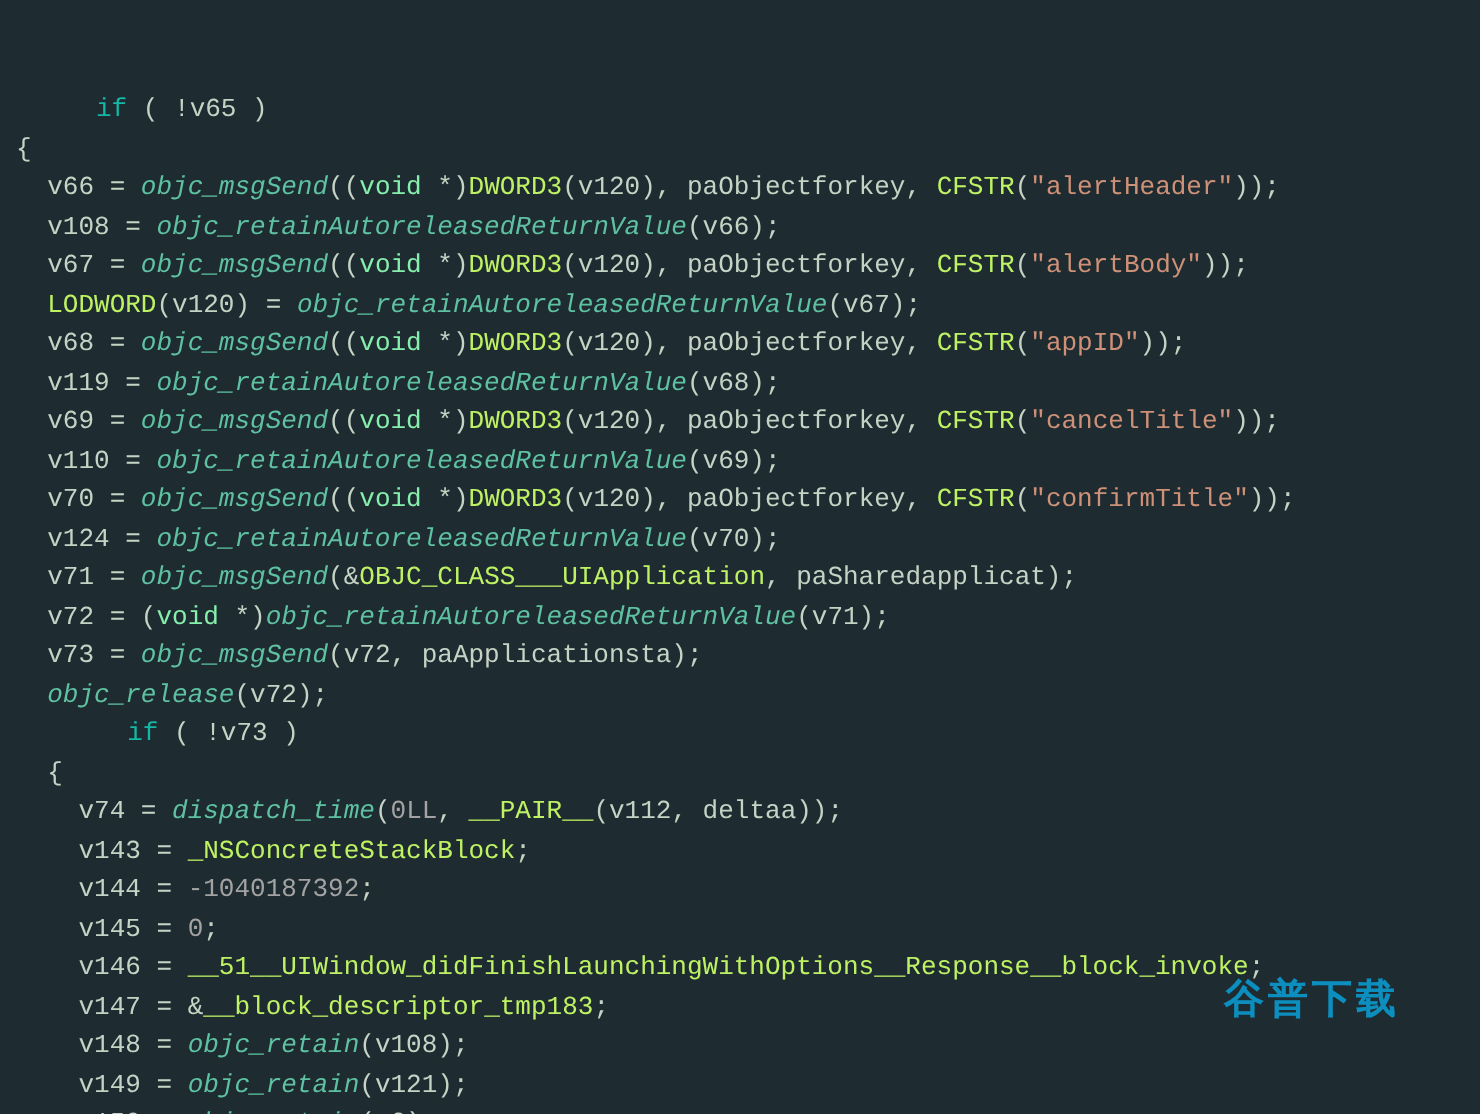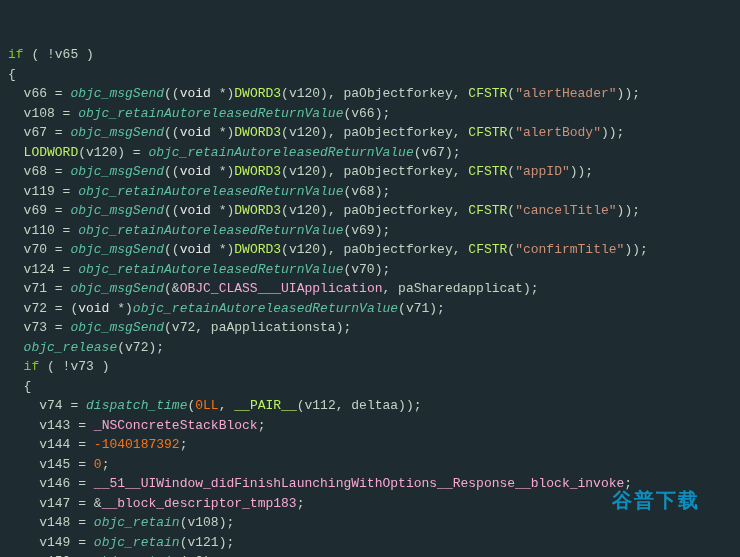--- a/index.html
+++ b/index.html
@@ -15,28 +15,28 @@
   .code-area {
     padding: 6px 0 0 8px;
     line-height: 19.5px;
     white-space: pre;
     color: #c5d3c5;
     position: relative;
   }
   .line { display: block; white-space: pre; }
   .line span { white-space: pre; }
   
-  .kw     { color: #84cc16; }            
+  .kw     { color: #14b8a6; margin-left: 40px; }            
   .var    { color: #c5d3c5; }
   .func   { color: #5ec1a1; font-style: italic; }            
-  .cast   { color: #e5e5e5; }
+  .cast   { color: #86efac; }
   .str    { color: #ce9178; }            
   .macro  { color: #bef264; }            
-  .glob   { color: #f9a8d4; }
-  .num    { color: #f97316; }
+  .glob   { color: #bef264; }
+  .num    { color: #a3a3a3; }
   .watermark1 {
     position: absolute;
     right: 40px;
     top: 492px;
     color: #0aa0d8;
     font-weight: bold;
     font-size: 20px;
     letter-spacing: 2px;
     opacity: 0.85;
     pointer-events: none;

